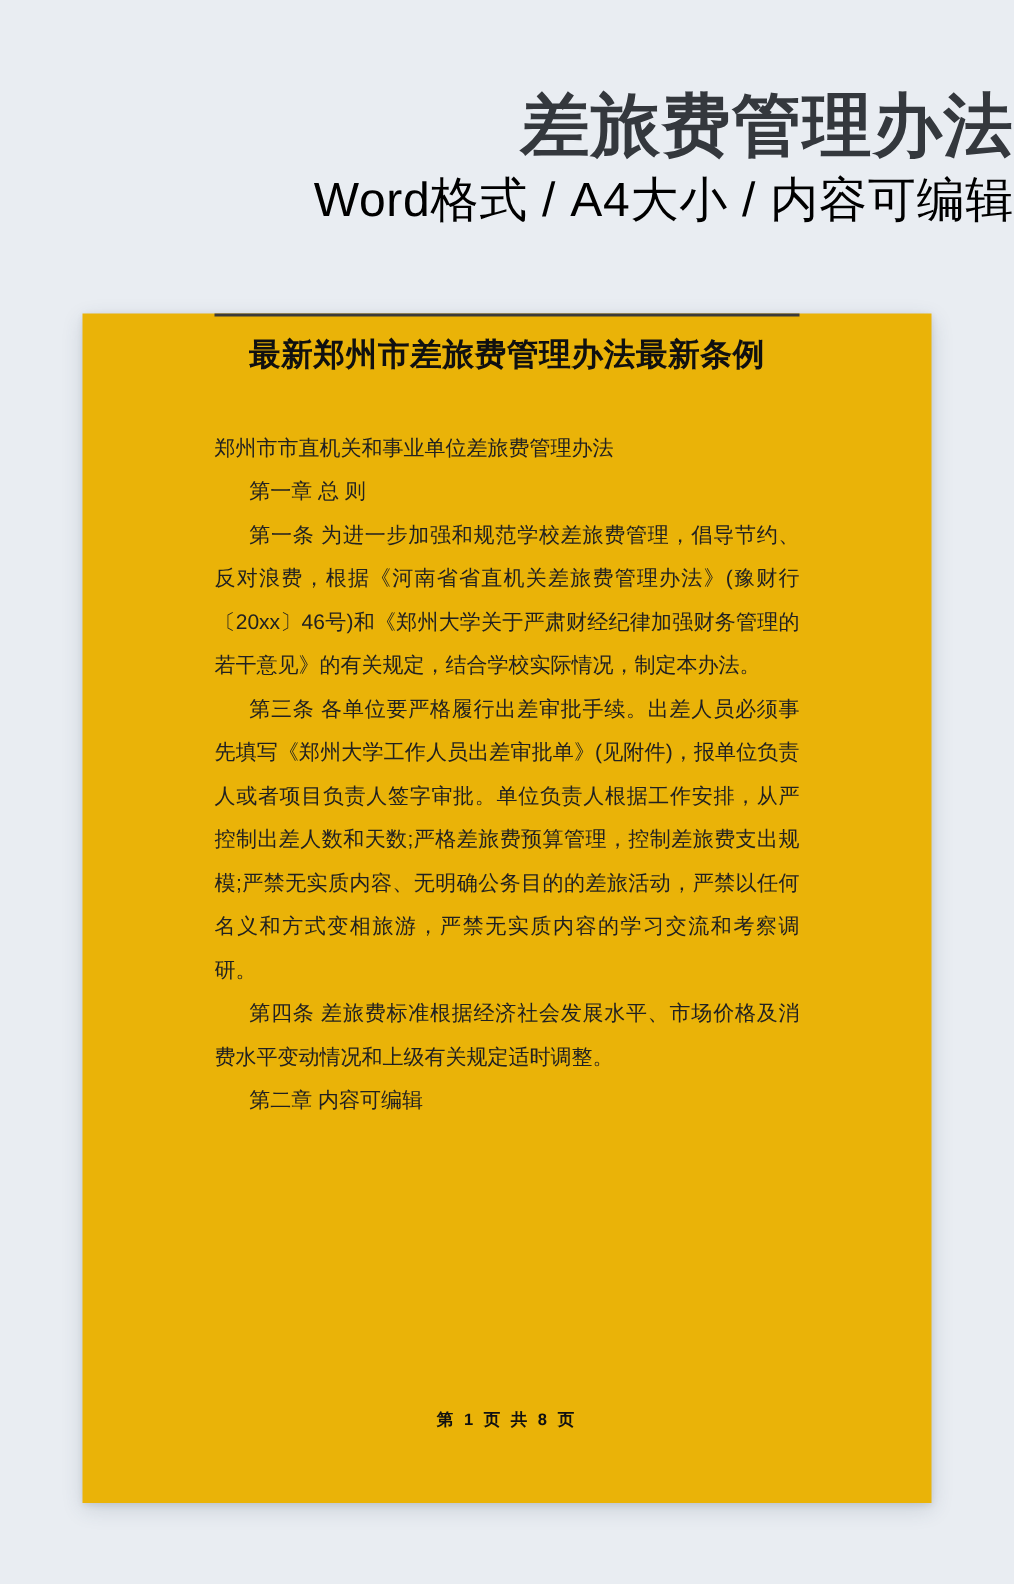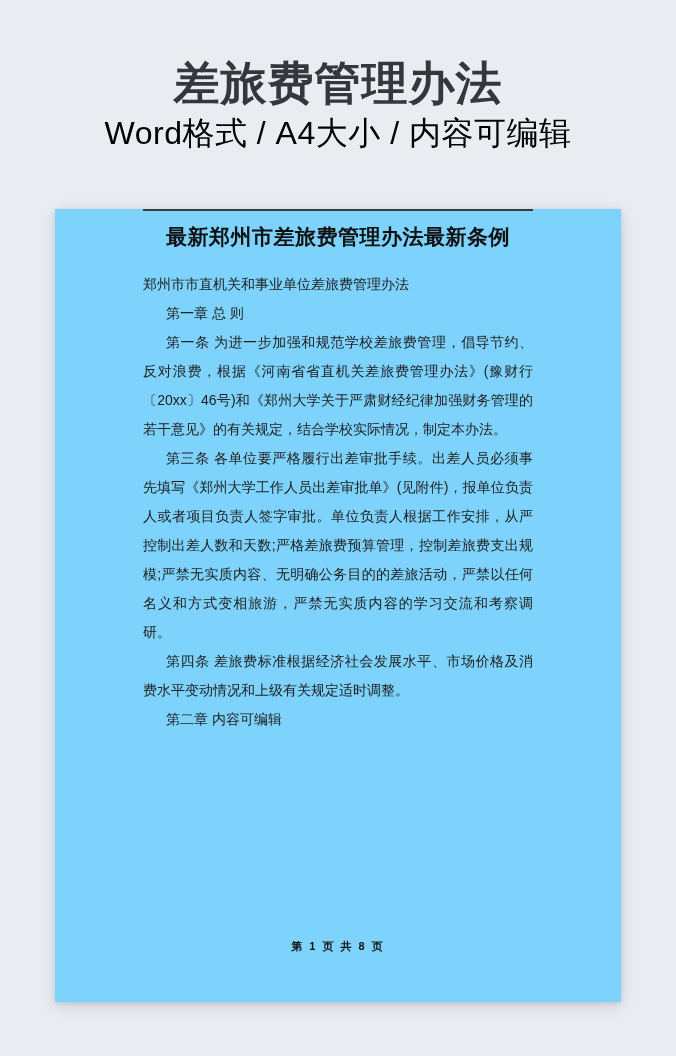--- a/index.html
+++ b/index.html
@@ -7,21 +7,21 @@
     padding: 0;
   }
   body {
     width: 676px;
     height: 1056px;
     background: #e9edf2;
     font-family: "Liberation Sans", "DejaVu Sans", sans-serif;
     overflow: hidden;
   }
   .header {
-    text-align: center;
+    text-align: right;
     padding-top: 56px;
   }
   .header .title {
     font-size: 46px;
     line-height: 55px;
     font-weight: 800;
     color: #34383d;
     letter-spacing: 1px;
   }
   .header .subtitle {
@@ -30,41 +30,41 @@
     line-height: 34px;
     font-weight: 400;
     color: #000000;
     letter-spacing: 0.5px;
   }
   .a4-page {
     position: relative;
     width: 566px;
     height: 793px;
     margin: 35px auto 0 auto;
-    background: #7dd3fc;
+    background: #eab308;
     box-sizing: border-box;
     padding: 0 88px;
     box-shadow: 0 4px 14px rgba(50, 65, 90, 0.18), 0 1px 4px rgba(50, 65, 90, 0.12);
   }
   .title-divider {
     margin-top: 59px;
     height: 0;
     border-top: 2px solid #3a3a3a;
   }
   .doc-heading {
     margin-top: 12px;
     font-size: 21px;
     line-height: 28px;
     font-weight: bold;
     color: #101010;
     text-align: center;
     letter-spacing: 0.5px;
   }
   .doc-body {
-    margin-top: 19px;
+    margin-top: 33px;
     font-size: 14px;
     line-height: 29px;
     color: #212121;
     text-align: justify;
     text-justify: inter-ideograph;
   }
   .doc-body p {
     margin: 0;
     word-break: break-all;
   }

